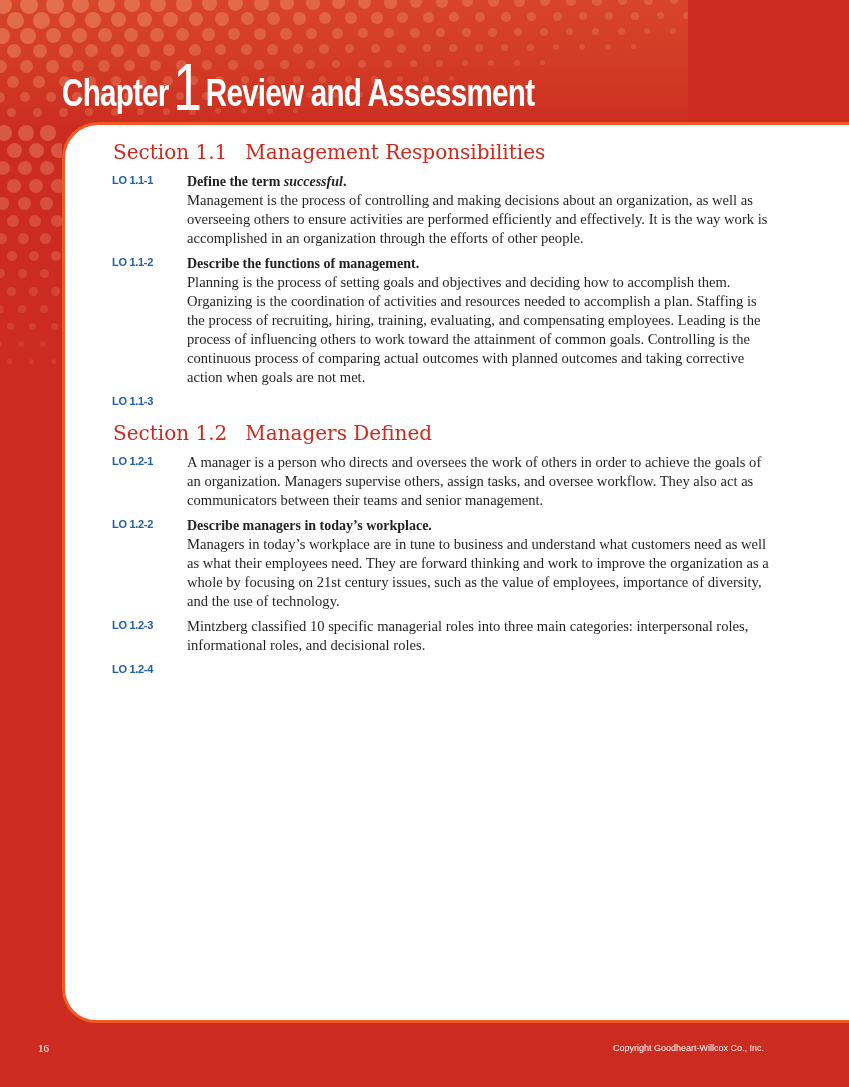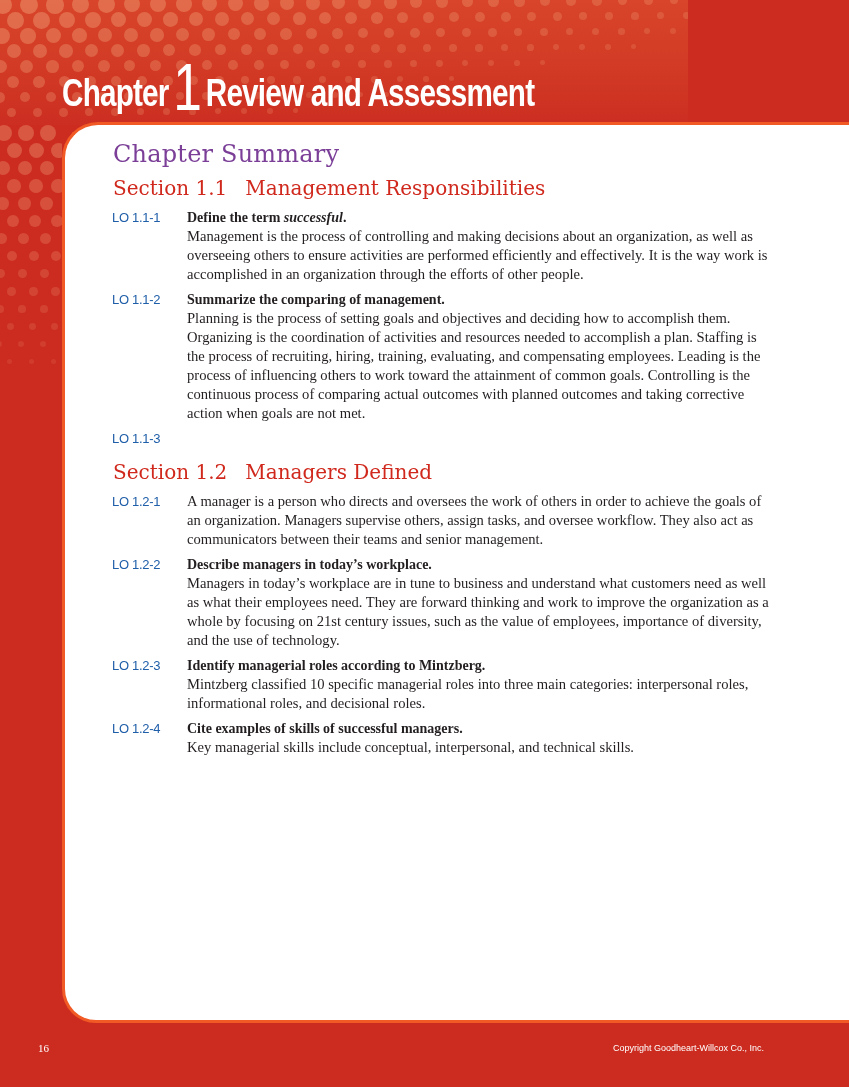--- a/index.html
+++ b/index.html
@@ -35,21 +35,21 @@
     font-family:"DejaVu Serif", serif; letter-spacing:0.2px;
   }
   .section-title {
     color:#d0281c; font-size:20px; margin:0 0 8px 0; font-weight:normal;
     font-family:"DejaVu Serif", serif; white-space:nowrap;
   }
   .section-title .sec-num { margin-right:18px; }
   .lo { display:flex; margin:0 0 6px -1px; }
   .lo-code {
     width:75px; flex:none; color:#1f5ea8; font-family:"Liberation Sans", sans-serif;
-    font-weight:normal; font-size:13px; padding-top:2px; letter-spacing:-0.3px;
+    font-weight:bold; font-size:11px; padding-top:2px; letter-spacing:-0.3px;
   }
   .lo-body { flex:1; font-size:13.4px; line-height:19px; color:#231f20; font-family:"Liberation Serif", serif; }
   .lo-body .lo-title { font-weight:bold; font-size:14px; }
   .lo-body p { margin:0; font-size:14.6px; }
   .sec2 { margin-top:14px; }
   .page-num {
     position:absolute; left:38px; top:1042px; color:#ffffff;
     font-family:"Liberation Serif", serif; font-size:11px;
   }
   .copyright {
@@ -294,36 +294,35 @@
     <div class="dot" style="left: 18px; top: 216px; width: 6.03077px; height: 6.03077px; opacity: 0.284615;"></div>
     <div class="dot" style="left: 40px; top: 216px; width: 6.03077px; height: 6.03077px; opacity: 0.284615;"></div>
     <div class="dot" style="left: 7px; top: 234px; width: 5.2px; height: 5.2px; opacity: 0.25;"></div>
     <div class="dot" style="left: 29px; top: 234px; width: 5.2px; height: 5.2px; opacity: 0.25;"></div>
     <div class="dot" style="left: 51px; top: 234px; width: 5.2px; height: 5.2px; opacity: 0.25;"></div>
   </div>
 
 <div class="panel"></div>
 
 <div class="content">
-  <h2 class="summary-title">Chapter Summary</h2>
 
   <h3 class="section-title"><span class="sec-num">Section 1.1</span><span>Management Responsibilities</span></h3>
 
   <div class="lo">
     <div class="lo-code">LO 1.1-1</div>
     <div class="lo-body">
       <div class="lo-title"><span>Define the term </span><em>successful</em><span>.</span></div>
       <p>Management is the process of controlling and making decisions about an organization, as well as overseeing others to ensure activities are performed efficiently and effectively. It is the way work is accomplished in an organization through the efforts of other people.</p>
     </div>
   </div>
 
   <div class="lo">
     <div class="lo-code">LO 1.1-2</div>
     <div class="lo-body">
-      <div class="lo-title">Summarize the comparing of management.</div>
+      <div class="lo-title">Describe the functions of management.</div>
       <p>Planning is the process of setting goals and objectives and deciding how to accomplish them. Organizing is the coordination of activities and resources needed to accomplish a plan. Staffing is the process of recruiting, hiring, training, evaluating, and compensating employees. Leading is the process of influencing others to work toward the attainment of common goals. Controlling is the continuous process of comparing actual outcomes with planned outcomes and taking corrective action when goals are not met.</p>
     </div>
   </div>
 
   <div class="lo">
     <div class="lo-code">LO 1.1-3</div>
   </div>
 
   <h3 class="section-title sec2"><span class="sec-num">Section 1.2</span><span>Managers Defined</span></h3>
 
@@ -338,28 +337,23 @@
     <div class="lo-code">LO 1.2-2</div>
     <div class="lo-body">
       <div class="lo-title">Describe managers in today’s workplace.</div>
       <p>Managers in today’s workplace are in tune to business and understand what customers need as well as what their employees need. They are forward thinking and work to improve the organization as a whole by focusing on 21st century issues, such as the value of employees, importance of diversity, and the use of technology.</p>
     </div>
   </div>
 
   <div class="lo">
     <div class="lo-code">LO 1.2-3</div>
     <div class="lo-body">
-      <div class="lo-title">Identify managerial roles according to Mintzberg.</div>
       <p>Mintzberg classified 10 specific managerial roles into three main categories: interpersonal roles, informational roles, and decisional roles.</p>
     </div>
   </div>
 
   <div class="lo">
     <div class="lo-code">LO 1.2-4</div>
-    <div class="lo-body">
-      <div class="lo-title">Cite examples of skills of successful managers.</div>
-      <p>Key managerial skills include conceptual, interpersonal, and technical skills.</p>
-    </div>
   </div>
 </div>
 
 <div class="page-num">16</div>
 <div class="copyright">Copyright Goodheart-Willcox Co., Inc.</div>
 
 </body></html>

